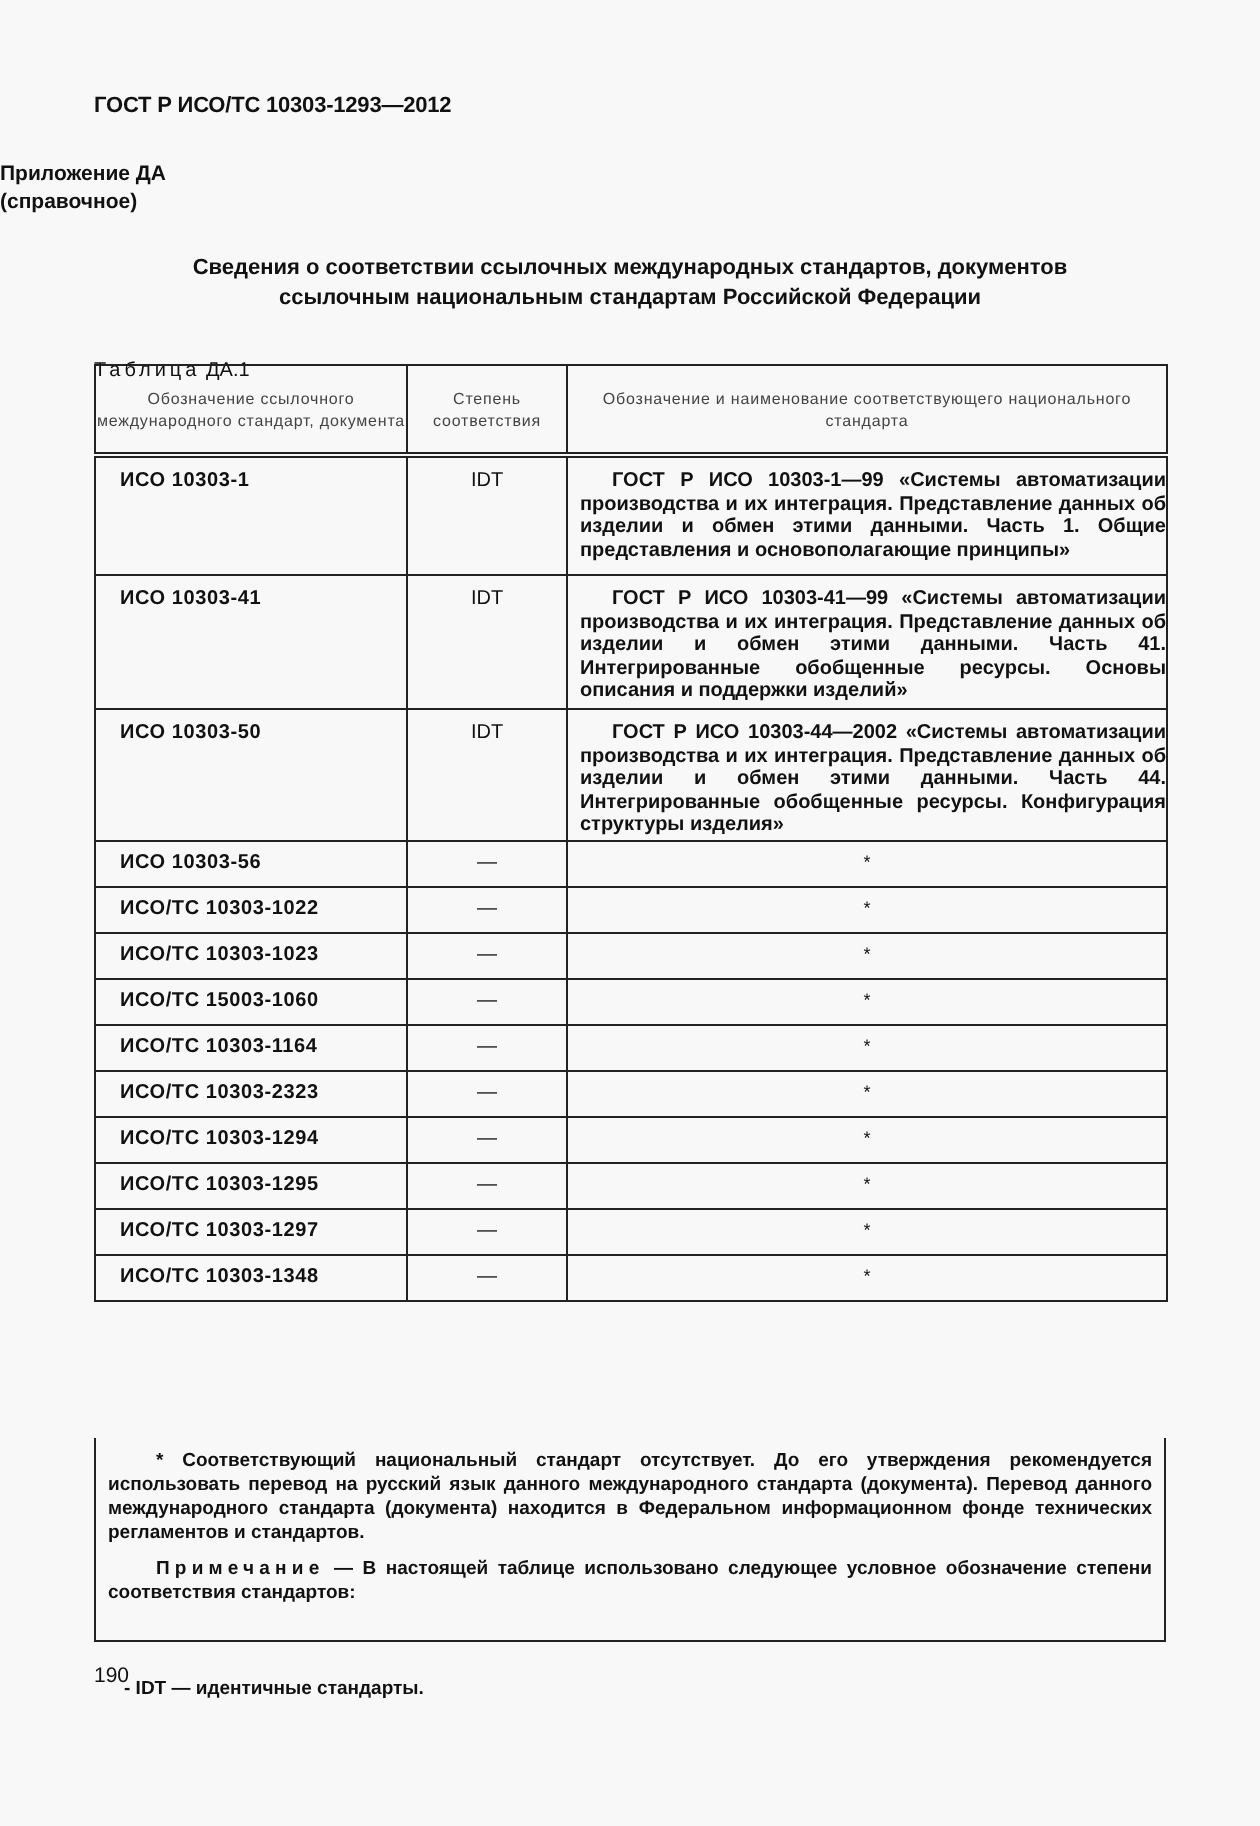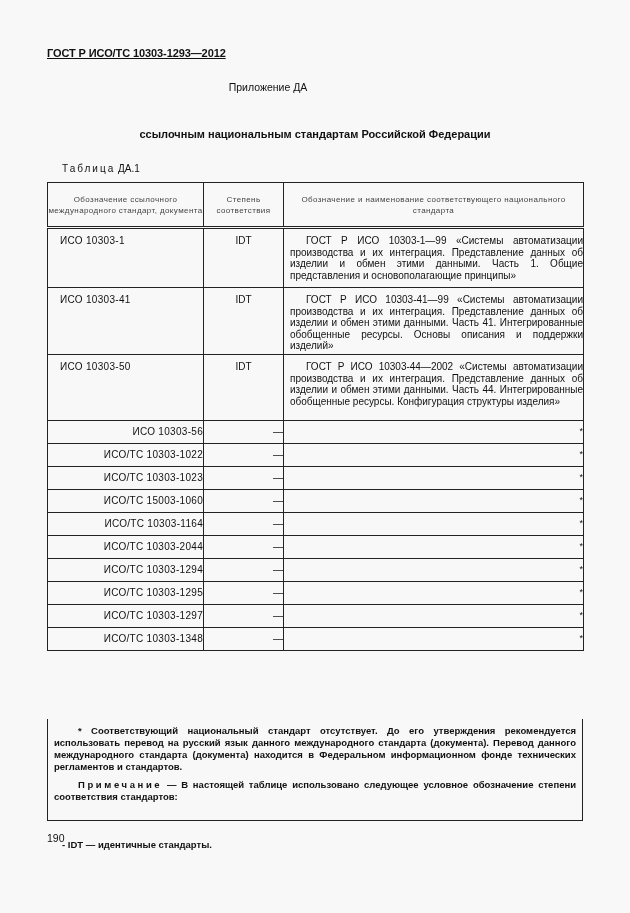--- a/index.html
+++ b/index.html
@@ -15,48 +15,46 @@
       font-family: "Liberation Sans", "DejaVu Sans", sans-serif;
       color: #111;
     }
     .doc-header {
       position: absolute;
       left: 47px;
       top: 47px;
       font-size: 11px;
       font-weight: bold;
       letter-spacing: -0.1px;
-      text-decoration: underline;
     }
     .annex {
       position: absolute;
       left: 0;
       width: 536px;
       top: 80px;
-      text-align: center;
+      text-align: left;
       font-size: 10.5px;
-      font-weight: normal;
+      font-weight: bold;
       line-height: 14px;
     }
     .title {
       position: absolute;
       left: 47px;
       width: 536px;
       top: 127px;
       text-align: center;
       font-size: 11px;
       font-weight: bold;
       line-height: 15px;
     }
     .table-caption {
       position: absolute;
       left: 47px;
-      top: 163px;
+      top: 180px;
       font-size: 10px;
-      margin-left: 15px;
     }
     .table-caption .spaced {
       letter-spacing: 2px;
     }
     .tbl {
       position: absolute;
       left: 47px;
       top: 182px;
       width: 536px;
       border-collapse: collapse;
@@ -79,34 +77,36 @@
       height: 43px;
       border-bottom: 3px double #222;
     }
     .tbl col.c1 { width: 156px; }
     .tbl col.c2 { width: 80px; }
     .tbl col.c3 { width: 300px; }
     .tbl td.code {
       padding: 6px 0 0 12px;
       text-align: left;
       letter-spacing: 0.3px;
+      font-weight: bold;
     }
     .tbl td.degree {
       text-align: center;
       padding-top: 6px;
     }
     .tbl td.name {
       padding: 6px 0 0 6px;
       text-align: justify;
       line-height: 11.5px;
       text-indent: 16px;
+      font-weight: bold;
     }
     .tbl tr.tall td { height: 52px; }
     .tbl tr.tall5 td { height: 59px; }
-    .tbl tr.short td { height: 17px; padding-top: 5px; text-align: right; }
+    .tbl tr.short td { height: 17px; padding-top: 5px; }
     .tbl td.star {
       text-align: center;
       font-size: 9px;
       padding-top: 4px;
     }
     .footnote-box {
       position: absolute;
       left: 47px;
       top: 719px;
       width: 534px;
@@ -139,23 +139,25 @@
       font-size: 10.5px;
     }
   </style>
 </head>
 <body>
 
 <div class="doc-header">ГОСТ Р ИСО/ТС 10303-1293—2012</div>
 
 <div class="annex">
   <div>Приложение ДА</div>
+  <div>(справочное)</div>
 </div>
 
 <div class="title">
+  <div>Сведения о соответствии ссылочных международных стандартов, документов</div>
   <div>ссылочным национальным стандартам Российской Федерации</div>
 </div>
 
 <div class="table-caption">
   <span class="spaced">Таблица</span>
   <span>ДА.1</span>
 </div>
 
 <table class="tbl">
   <colgroup>
@@ -205,21 +207,21 @@
       <td class="code">ИСО/ТС 15003-1060</td>
       <td class="degree">—</td>
       <td class="star">*</td>
     </tr>
     <tr class="short">
       <td class="code">ИСО/ТС 10303-1164</td>
       <td class="degree">—</td>
       <td class="star">*</td>
     </tr>
     <tr class="short">
-      <td class="code">ИСО/ТС 10303-2044</td>
+      <td class="code">ИСО/ТС 10303-2323</td>
       <td class="degree">—</td>
       <td class="star">*</td>
     </tr>
     <tr class="short">
       <td class="code">ИСО/ТС 10303-1294</td>
       <td class="degree">—</td>
       <td class="star">*</td>
     </tr>
     <tr class="short">
       <td class="code">ИСО/ТС 10303-1295</td>

